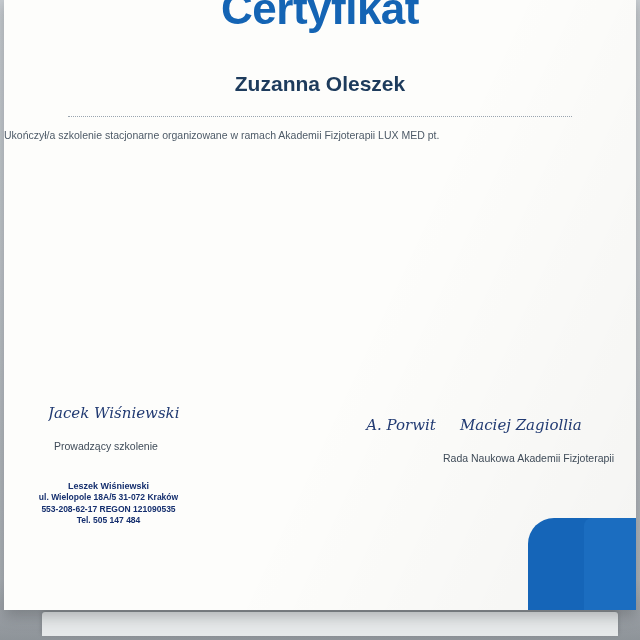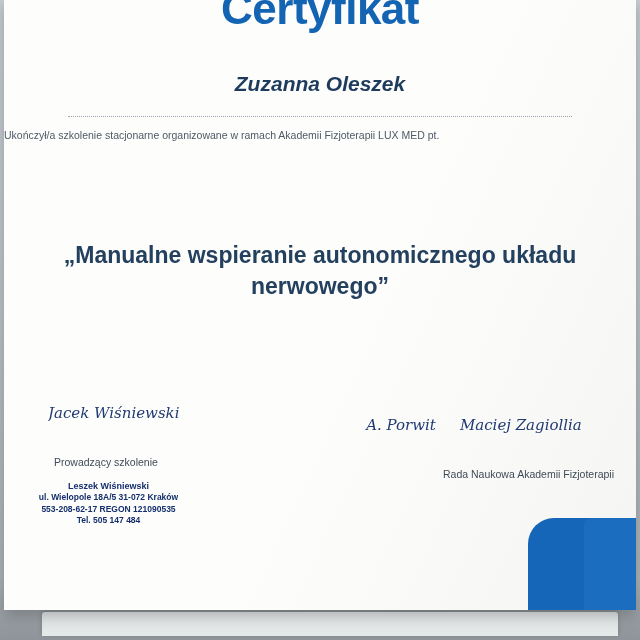--- a/index.html
+++ b/index.html
@@ -88,21 +88,20 @@
     color: #1464b4;
   }
   .recipient {
     position: absolute;
     top: 74px;
     left: 0; right: 0;
     text-align: center;
     font-size: 21px;
     font-weight: bold;
     color: #1d3b5c;
-    font-style: italic;
   }
   .divider {
     position: absolute;
     top: 118px;
     left: 64px;
     right: 64px;
     border-top: 1px dotted #9aa4af;
     height: 0;
   }
   .subtitle {
@@ -140,21 +139,21 @@
     overflow: hidden;
     opacity: 0.95;
   }
   .sig-scribble.two {
     display: flex;
     gap: 24px;
     padding-left: 10px;
     justify-content: center;
   }
   .sig-caption {
-    margin-top: 30px;
+    margin-top: 14px;
     font-size: 10.5px;
     color: #3f4b58;
     text-align: center;
   }
   .sig-left .sig-caption { text-align: left; padding-left: 6px; }
   .sig-right .sig-caption { text-align: right; padding-left: 10px; }
   
   .stamp {
     position: absolute;
     left: 22px;
@@ -184,21 +183,20 @@
   <div id="sheet">
 
     <div class="title">Certyfikat</div>
 
     <div class="recipient">Zuzanna Oleszek</div>
 
     <div class="divider"></div>
 
     <div class="subtitle">Ukończył/a szkolenie stacjonarne organizowane w ramach Akademii Fizjoterapii LUX MED pt.</div>
 
-    <div class="course-title">„Manualne wspieranie autonomicznego układu nerwowego”</div>
 
     <div class="sig-block sig-left">
       <div class="sig-scribble">Jacek Wiśniewski</div>
       <div class="sig-caption">Prowadzący szkolenie</div>
     </div>
 
     <div class="sig-block sig-right">
       <div class="sig-scribble two">
         <span>A. Porwit</span>
         <span>Maciej Zagiollia</span>

